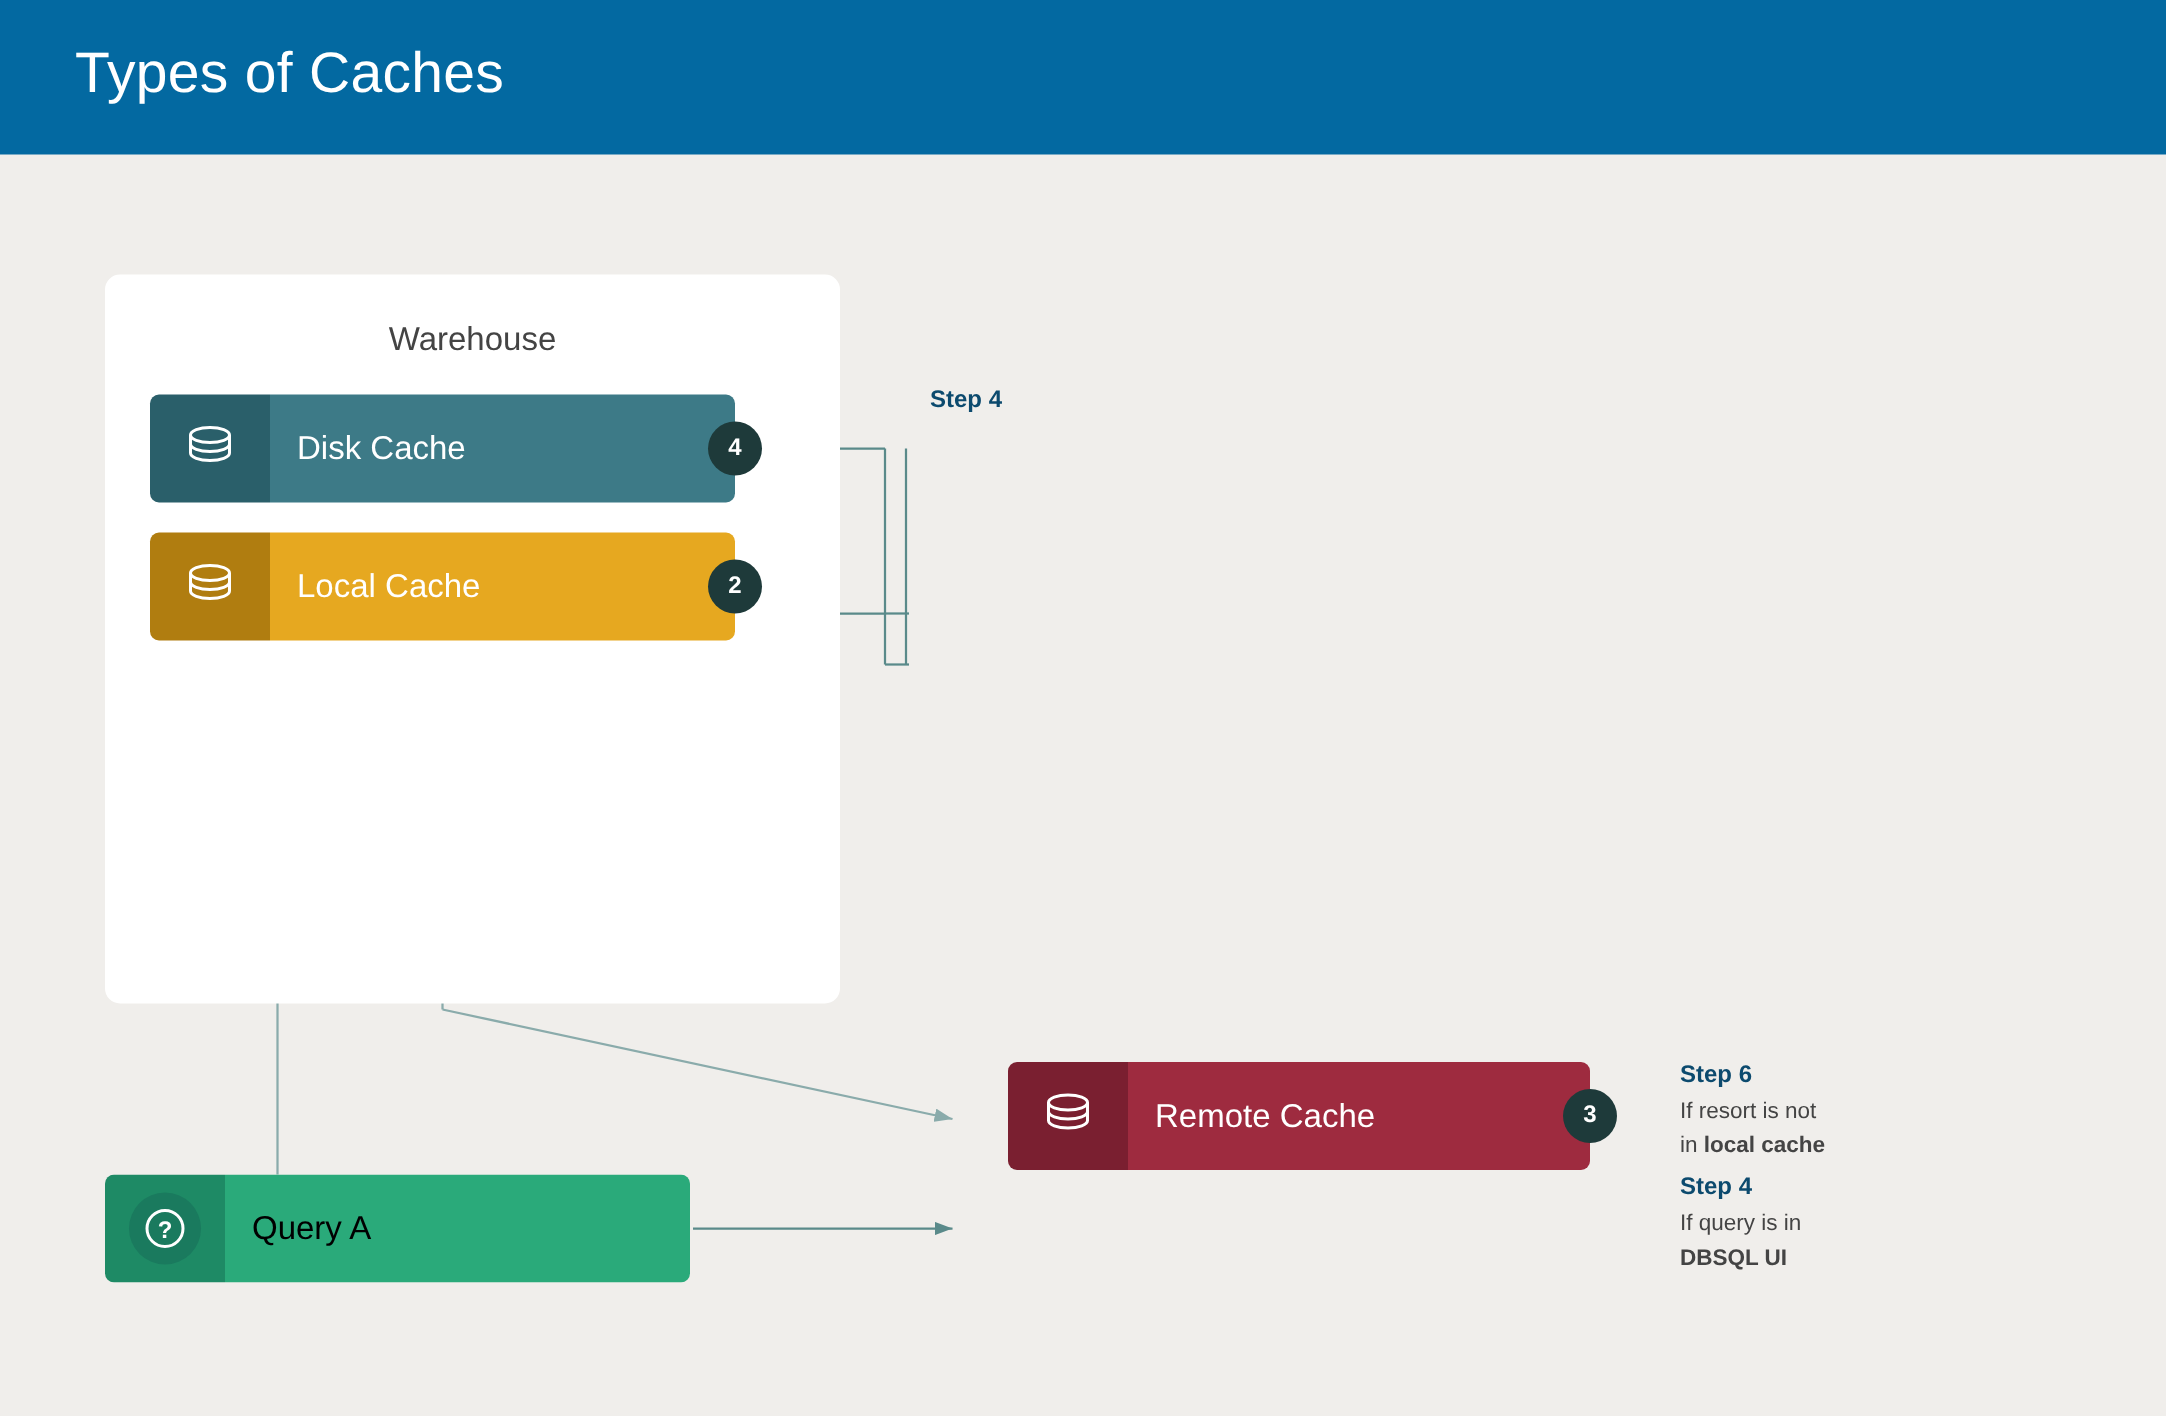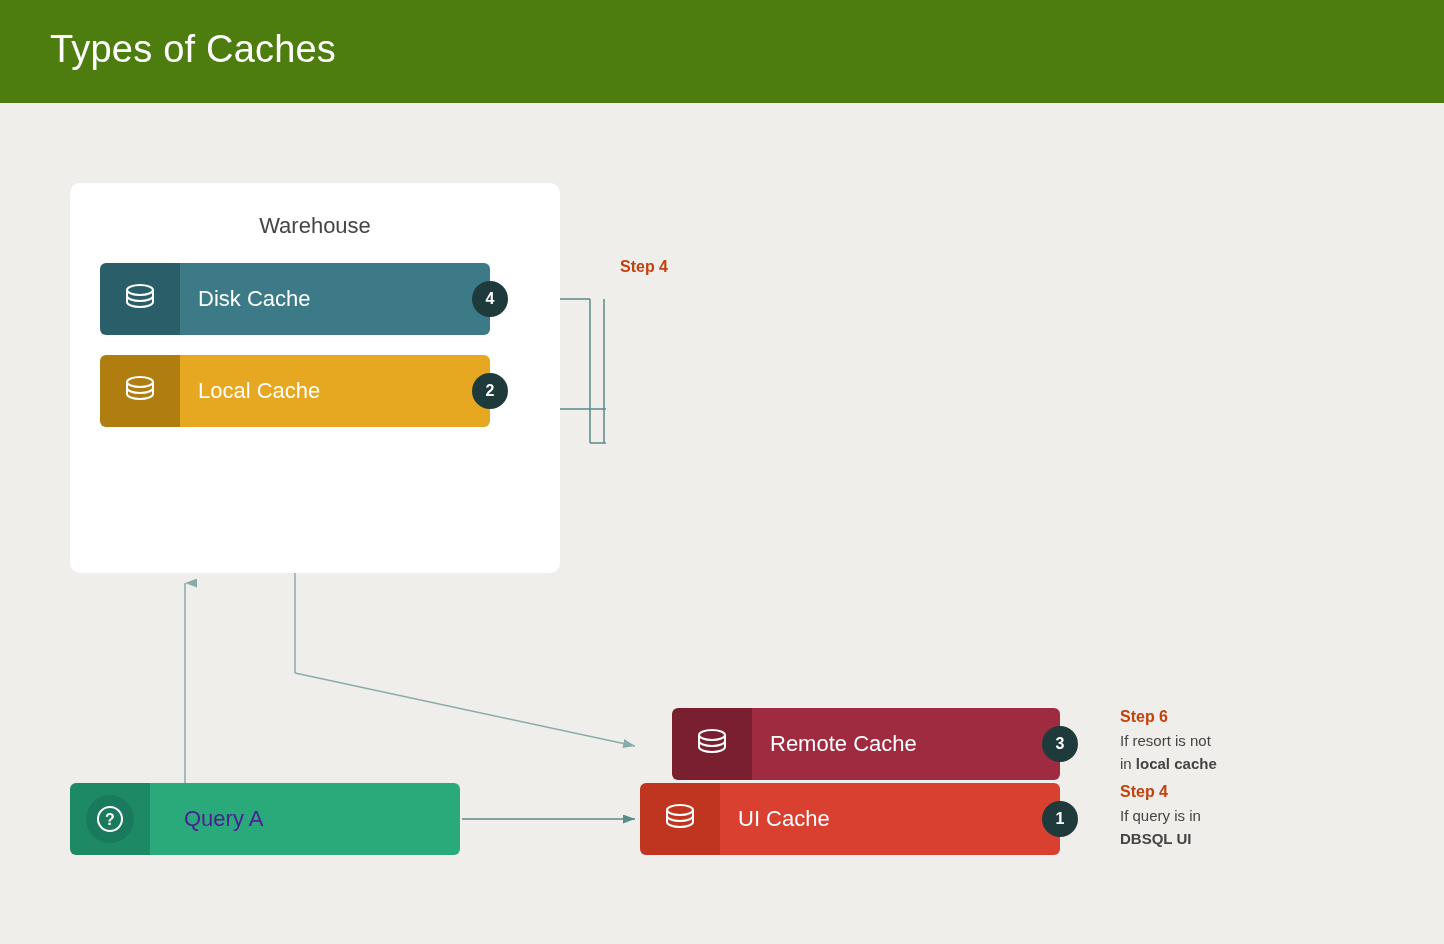--- a/index.html
+++ b/index.html
@@ -3,42 +3,42 @@
   <meta charset="utf-8">
   <style>
     * { box-sizing: border-box; margin: 0; padding: 0; }
     body {
       font-family: -apple-system, BlinkMacSystemFont, 'Segoe UI', Helvetica, Arial, sans-serif;
       background: #f0eeeb;
       width: 1444px;
       min-height: 944px;
     }
     .header {
-      background: #4d7c0f;
+      background: #0369a1;
       padding: 28px 50px 32px 50px;
     }
     .header h1 {
       color: #ffffff;
       font-size: 38px;
       font-weight: 500;
       letter-spacing: 0.2px;
     }
     .main-content {
       padding: 50px 60px 50px 60px;
       position: relative;
       min-height: 830px;
     }
 
     
     .warehouse-box {
       position: absolute;
       left: 70px;
       top: 80px;
       width: 490px;
-      height: 390px;
+      height: 486px;
       background: #ffffff;
       border-radius: 10px;
       padding: 30px 30px 30px 30px;
     }
     .warehouse-label {
       font-size: 22px;
       color: #444;
       margin-bottom: 24px;
       text-align: center;
       font-weight: 400;
@@ -118,21 +118,21 @@
       height: 36px;
     }
 
     
     .step-annotation {
       position: absolute;
     }
     .step-title {
       font-size: 16px;
       font-weight: 700;
-      color: #c2410c;
+      color: #0c4a6e;
       margin-bottom: 4px;
     }
     .step-text {
       font-size: 15px;
       color: #444;
       line-height: 1.5;
       max-width: 230px;
     }
 
     
@@ -169,24 +169,24 @@
       align-items: center;
       justify-content: center;
       flex-shrink: 0;
     }
     .query-label-section {
       flex: 1;
       background: #2aaa7a;
       height: 72px;
       display: flex;
       align-items: center;
-      padding-left: 34px;
+      padding-left: 18px;
       font-size: 22px;
       font-weight: 500;
-      color: #4c1d95;
+      color: #000000;
     }
 
     .bold { font-weight: 700; }
   </style>
 </head>
 <body>
 
 <div class="header">
   <h1>Types of Caches</h1>
 </div>
@@ -272,33 +272,20 @@
   </div>
 
   <div class="step-annotation" style="left: 1120px; top: 605px;">
     <div class="step-title">Step 6</div>
     <div class="step-text">
       <span>If resort is not</span><br>
       <span>in</span> <span class="bold">local cache</span>
     </div>
   </div>
 
-  <div style="position: absolute; left: 640px; top: 680px; display: flex; align-items: center;">
-    <div class="cache-bar" style="margin-bottom:0; width: 420px;">
-      <div class="cache-bar-icon ui-cache-icon">
-        <svg class="db-icon" viewBox="0 0 36 36" fill="none">
-          <ellipse cx="18" cy="9" rx="13" ry="5" stroke="white" stroke-width="2" fill="none"></ellipse>
-          <path d="M5 9v6c0 2.76 5.82 5 13 5s13-2.24 13-5V9" stroke="white" stroke-width="2" fill="none"></path>
-          <path d="M5 15v6c0 2.76 5.82 5 13 5s13-2.24 13-5v-6" stroke="white" stroke-width="2" fill="none"></path>
-        </svg>
-      </div>
-      <div class="cache-bar-label ui-cache-label">UI Cache</div>
-      <div class="cache-bar-number">1</div>
-    </div>
-  </div>
 
   <div class="step-annotation" style="left: 1120px; top: 680px;">
     <div class="step-title">Step 4</div>
     <div class="step-text">
       <span>If query is in</span><br>
       <span class="bold">DBSQL UI</span>
     </div>
   </div>
 
   <div class="query-row">

